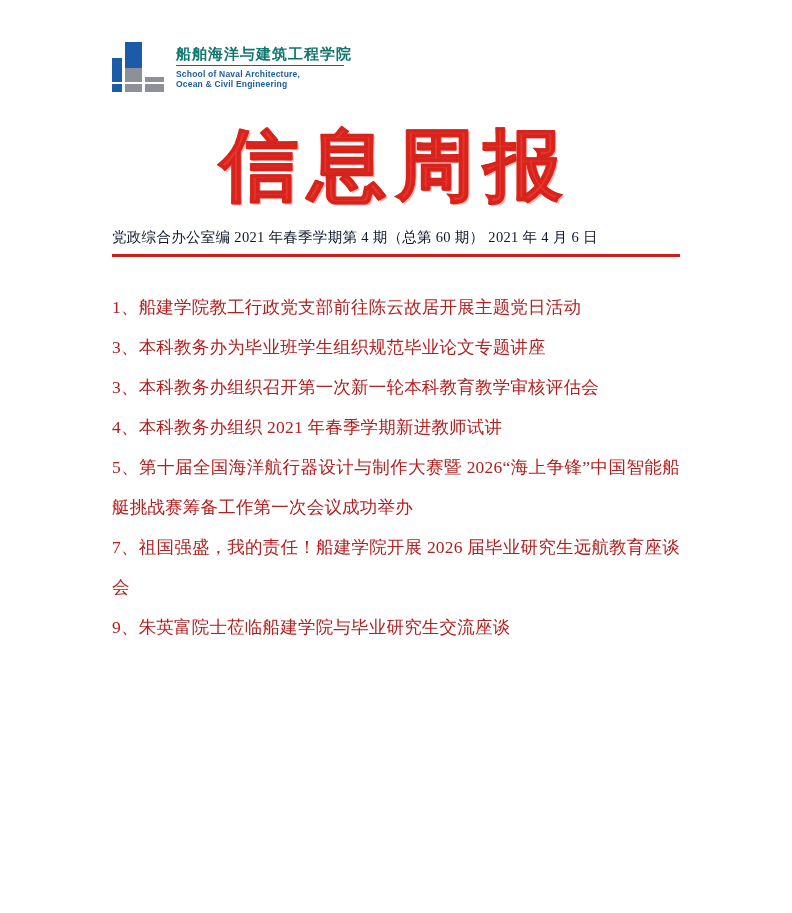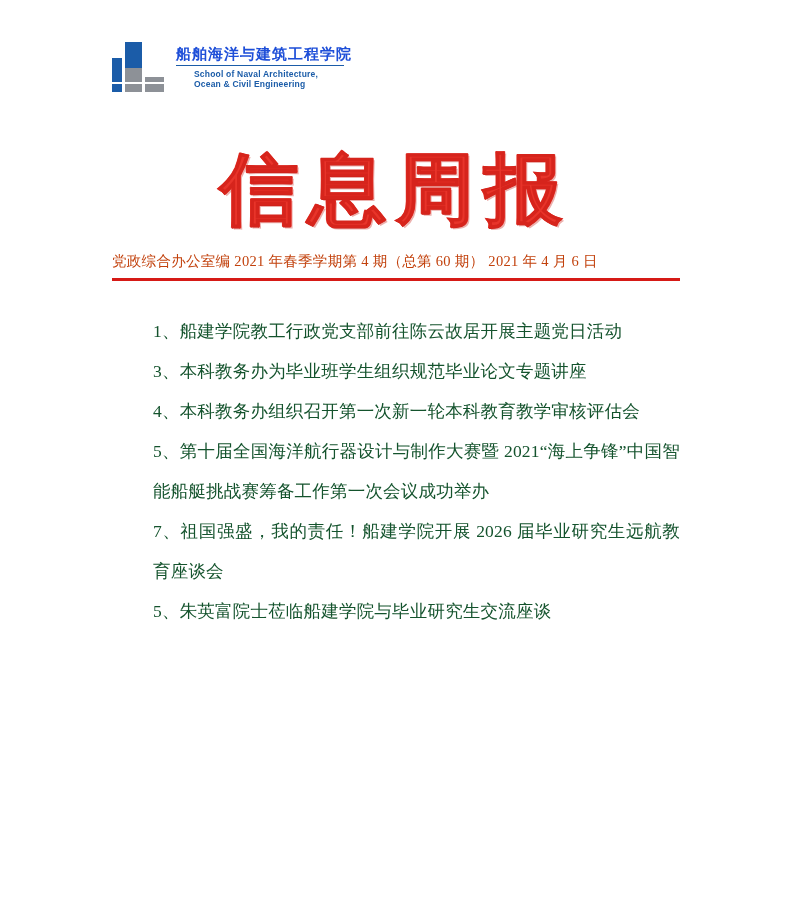--- a/index.html
+++ b/index.html
@@ -52,44 +52,43 @@
     display: flex;
     flex-direction: column;
     justify-content: center;
     border-left: 0;
     padding-left: 2px;
   }
   .logo-cn {
     font-family: "Liberation Sans", "DejaVu Sans", sans-serif;
     font-size: 15px;
     font-weight: bold;
-    color: #1d4ed8;
+    color: #0f766e;
     letter-spacing: 1px;
     line-height: 18px;
   }
   .logo-rule {
     width: 168px;
     height: 1px;
     background: #1b5ca8;
     margin: 2px 0 3px 0;
   }
   .logo-en {
     font-family: "Liberation Sans", "DejaVu Sans", sans-serif;
     font-size: 8.5px;
     font-weight: bold;
     color: #1b5ca8;
     line-height: 10.5px;
     letter-spacing: 0.2px;
-    margin-left: 18px;
   }
 
   
   .masthead {
     text-align: center;
-    margin-top: 48px;
+    margin-top: 24px;
     height: 86px;
   }
   .masthead .title {
     display: inline-block;
     font-family: "DejaVu Serif", "Liberation Serif", serif;
     font-size: 78px;
     font-weight: bold;
     color: #e8342a;
     letter-spacing: 10px;
     line-height: 86px;
@@ -99,21 +98,21 @@
        0 1px 0 #c9211a,
        2px 2px 0 rgba(200,30,20,.35);
     -webkit-text-stroke: 1px #d6241c;
   }
 
   
   .issue-row {
     margin-top: 20px;
     font-family: "Liberation Serif", "DejaVu Serif", serif;
     font-size: 14.5px;
-    color: #c2410c;
+    color: #0f172a;
     letter-spacing: 0.3px;
     white-space: nowrap;
   }
   .issue-row span { display: inline; }
   .issue-gap { display: inline-block; width: 16px; }
   .issue-gap-sm { display: inline-block; width: 8px; }
   .red-rule {
     margin-top: 7px;
     height: 3px;
     background: #d61a16;
@@ -121,24 +120,23 @@
   }
 
   
   .contents {
     margin-top: 30px;
   }
   .item {
     font-family: "Liberation Serif", "DejaVu Serif", serif;
     font-size: 17.5px;
     line-height: 40px;
-    color: #14532d;
+    color: #b91c1c;
     letter-spacing: 0.2px;
     text-align: justify;
-    margin-left: 41px;
   }
 </style>
 </head>
 <body>
 
 <div class="page">
 
   <div class="letterhead">
     <div class="logo-mark">
       <div class="bar b2"></div>
@@ -165,19 +163,20 @@
     <span class="issue-gap"></span>
     <span>2021 年春季学期第 4 期（总第 60 期）</span>
     <span class="issue-gap-sm"></span>
     <span>2021 年 4 月 6 日</span>
   </div>
   <div class="red-rule"></div>
 
   <div class="contents">
     <div class="item">1、船建学院教工行政党支部前往陈云故居开展主题党日活动</div>
     <div class="item">3、本科教务办为毕业班学生组织规范毕业论文专题讲座</div>
-    <div class="item">4、本科教务办组织召开第一次新一轮本科教育教学审核评估会</div>
-    <div class="item">5、第十届全国海洋航行器设计与制作大赛暨 2021“海上争锋”中国智能船艇挑战赛筹备工作第一次会议成功举办</div>
+    <div class="item">3、本科教务办组织召开第一次新一轮本科教育教学审核评估会</div>
+    <div class="item">4、本科教务办组织 2021 年春季学期新进教师试讲</div>
+    <div class="item">5、第十届全国海洋航行器设计与制作大赛暨 2026“海上争锋”中国智能船艇挑战赛筹备工作第一次会议成功举办</div>
     <div class="item">7、祖国强盛，我的责任！船建学院开展 2026 届毕业研究生远航教育座谈会</div>
-    <div class="item">5、朱英富院士莅临船建学院与毕业研究生交流座谈</div>
+    <div class="item">9、朱英富院士莅临船建学院与毕业研究生交流座谈</div>
   </div>
 
 </div>
 
 </body></html>

